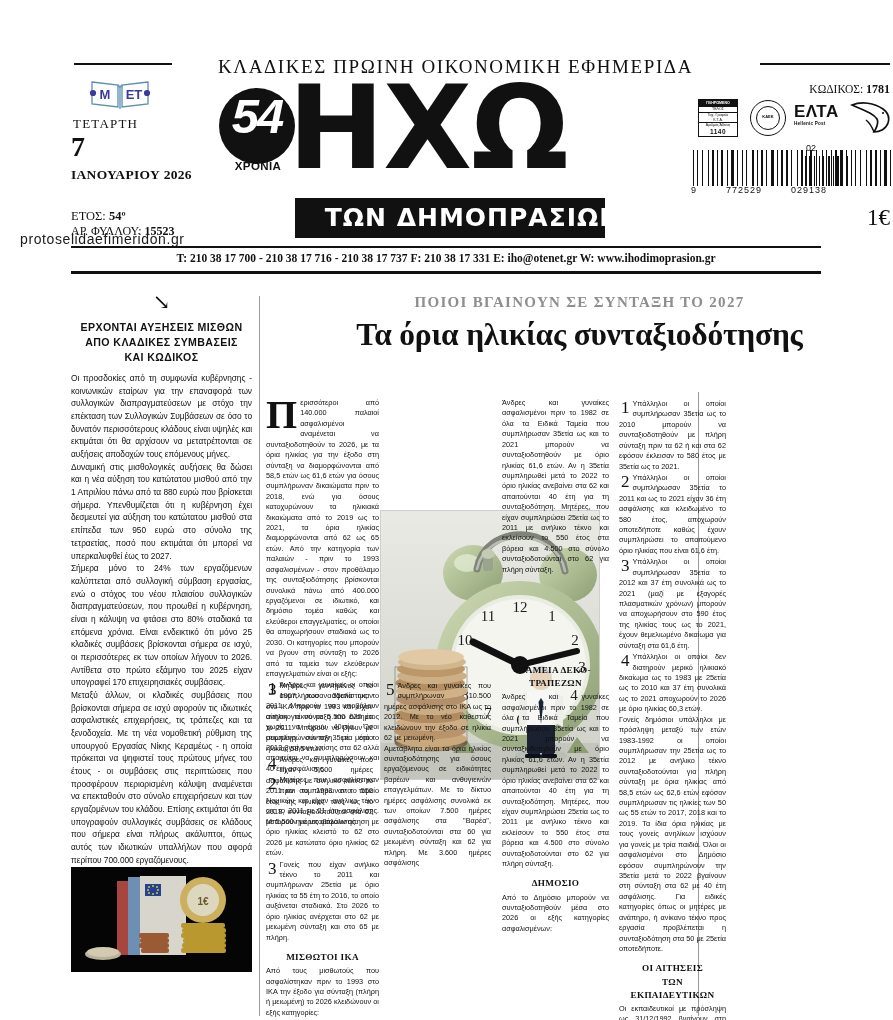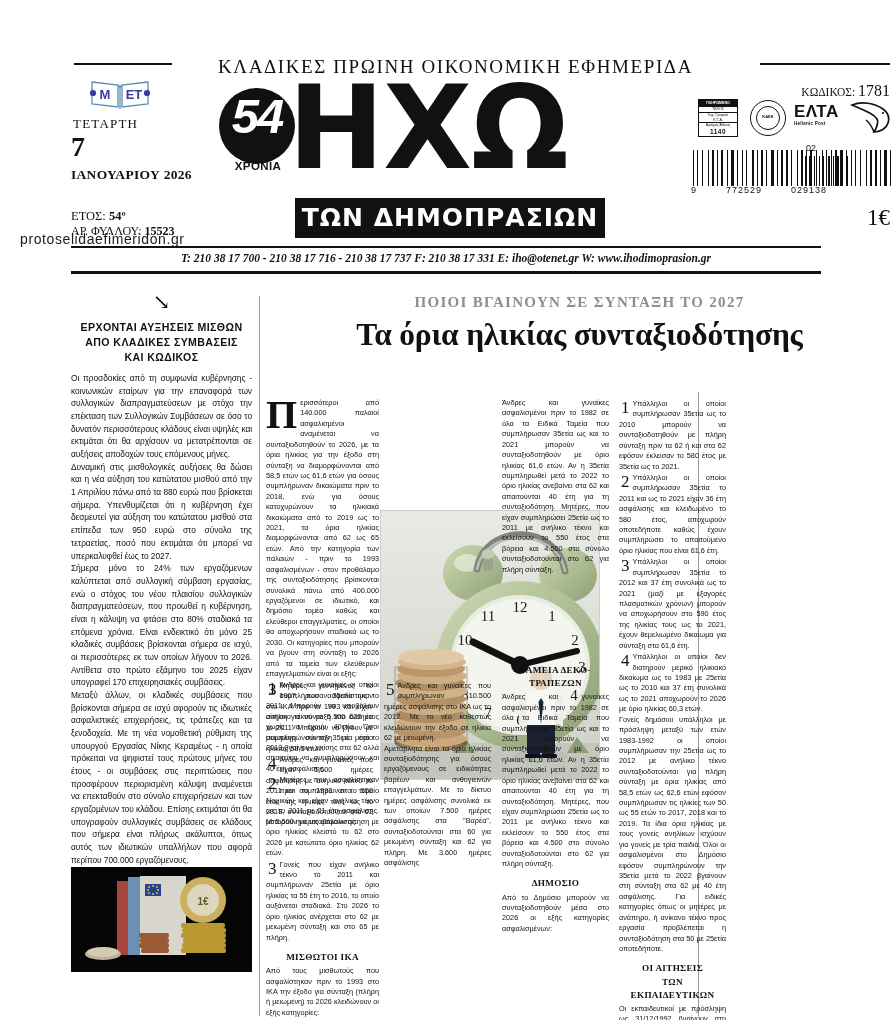--- a/index.html
+++ b/index.html
@@ -161,38 +161,39 @@
   .bar-ton span {
     display: block;
     width: 100%;
     text-align: center;
     color: #fff;
     font-family: "DejaVu Sans", sans-serif;
     font-weight: bold;
     font-size: 25px;
     letter-spacing: 1px;
     line-height: 40px;
+    padding-left: 23px;
   }
 
   
   .rule-tr {
     position: absolute;
     left: 760px; top: 63px;
     width: 130px; height: 2px;
     background: #111;
   }
   .kodikos {
     position: absolute;
     left: 700px; top: 82px;
     width: 190px;
     text-align: right;
     font-size: 11.5px;
     font-family: "Liberation Serif", serif;
   }
-  .kodikos b { font-weight: normal; font-size: 16px; }
+  .kodikos b { font-weight: bold; font-size: 12px; }
 
   .stamps {
     position: absolute;
     left: 698px; top: 99px;
     width: 194px; height: 40px;
   }
   .stamp-box {
     position: absolute;
     left: 0; top: 0;
     width: 40px; height: 38px;
@@ -316,21 +317,20 @@
     background: #111;
   }
   .contact {
     position: absolute;
     left: 71px; top: 252px;
     width: 750px;
     text-align: center;
     font-size: 11.5px;
     font-family: "Liberation Serif", serif;
     font-weight: bold;
-    font-style: italic;
   }
   .contact .lbl { font-weight: bold; }
   .rule-wide-bottom {
     position: absolute;
     left: 71px; top: 271px;
     width: 750px; height: 2.5px;
     background: #111;
   }
 
   

